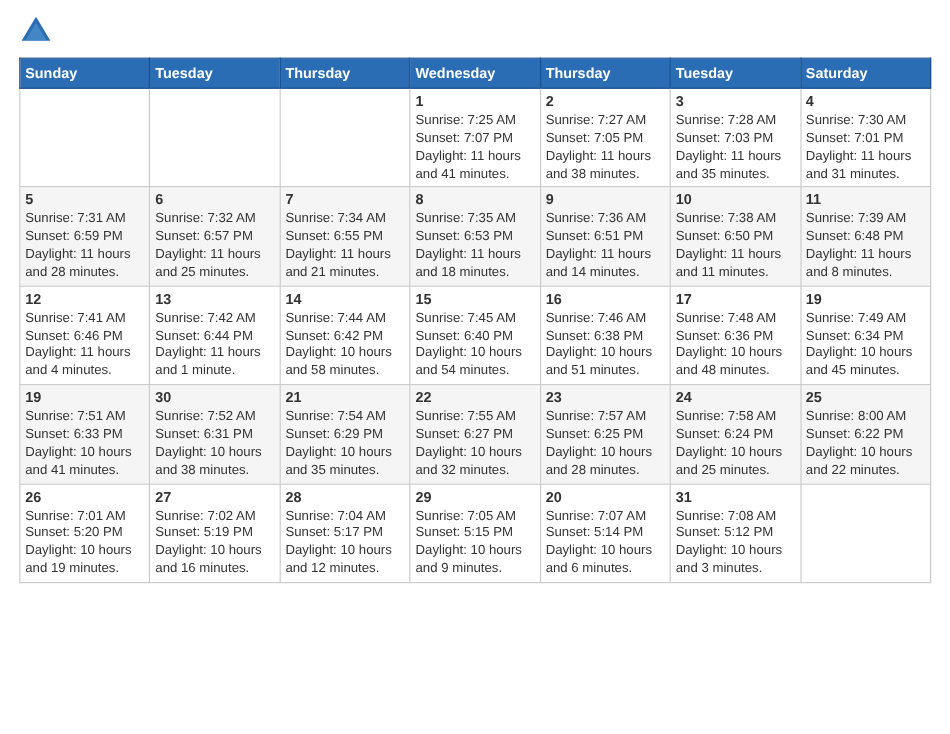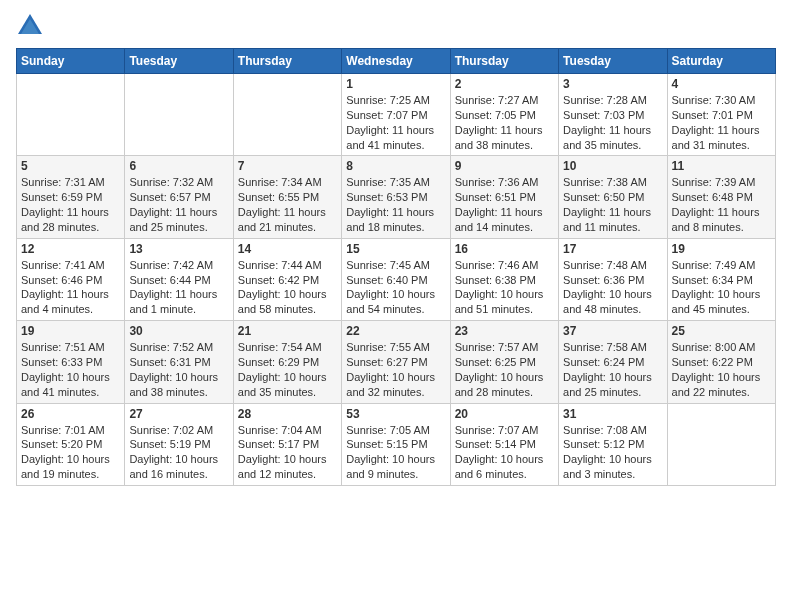--- a/index.html
+++ b/index.html
@@ -232,21 +232,21 @@
           </td>
           <td>
             <div class="day-number">22</div>
             <div class="day-info">Sunrise: 7:55 AM<br>Sunset: 6:27 PM<br>Daylight: 10 hours and 32 minutes.</div>
           </td>
           <td>
             <div class="day-number">23</div>
             <div class="day-info">Sunrise: 7:57 AM<br>Sunset: 6:25 PM<br>Daylight: 10 hours and 28 minutes.</div>
           </td>
           <td>
-            <div class="day-number">37</div>
+            <div class="day-number">24</div>
             <div class="day-info">Sunrise: 7:58 AM<br>Sunset: 6:24 PM<br>Daylight: 10 hours and 25 minutes.</div>
           </td>
           <td>
             <div class="day-number">25</div>
             <div class="day-info">Sunrise: 8:00 AM<br>Sunset: 6:22 PM<br>Daylight: 10 hours and 22 minutes.</div>
           </td>
         </tr>
         <tr>
           <td>
             <div class="day-number">26</div>
@@ -254,21 +254,21 @@
           </td>
           <td>
             <div class="day-number">27</div>
             <div class="day-info">Sunrise: 7:02 AM<br>Sunset: 5:19 PM<br>Daylight: 10 hours and 16 minutes.</div>
           </td>
           <td>
             <div class="day-number">28</div>
             <div class="day-info">Sunrise: 7:04 AM<br>Sunset: 5:17 PM<br>Daylight: 10 hours and 12 minutes.</div>
           </td>
           <td>
-            <div class="day-number">53</div>
+            <div class="day-number">29</div>
             <div class="day-info">Sunrise: 7:05 AM<br>Sunset: 5:15 PM<br>Daylight: 10 hours and 9 minutes.</div>
           </td>
           <td>
             <div class="day-number">20</div>
             <div class="day-info">Sunrise: 7:07 AM<br>Sunset: 5:14 PM<br>Daylight: 10 hours and 6 minutes.</div>
           </td>
           <td>
             <div class="day-number">31</div>
             <div class="day-info">Sunrise: 7:08 AM<br>Sunset: 5:12 PM<br>Daylight: 10 hours and 3 minutes.</div>
           </td>

